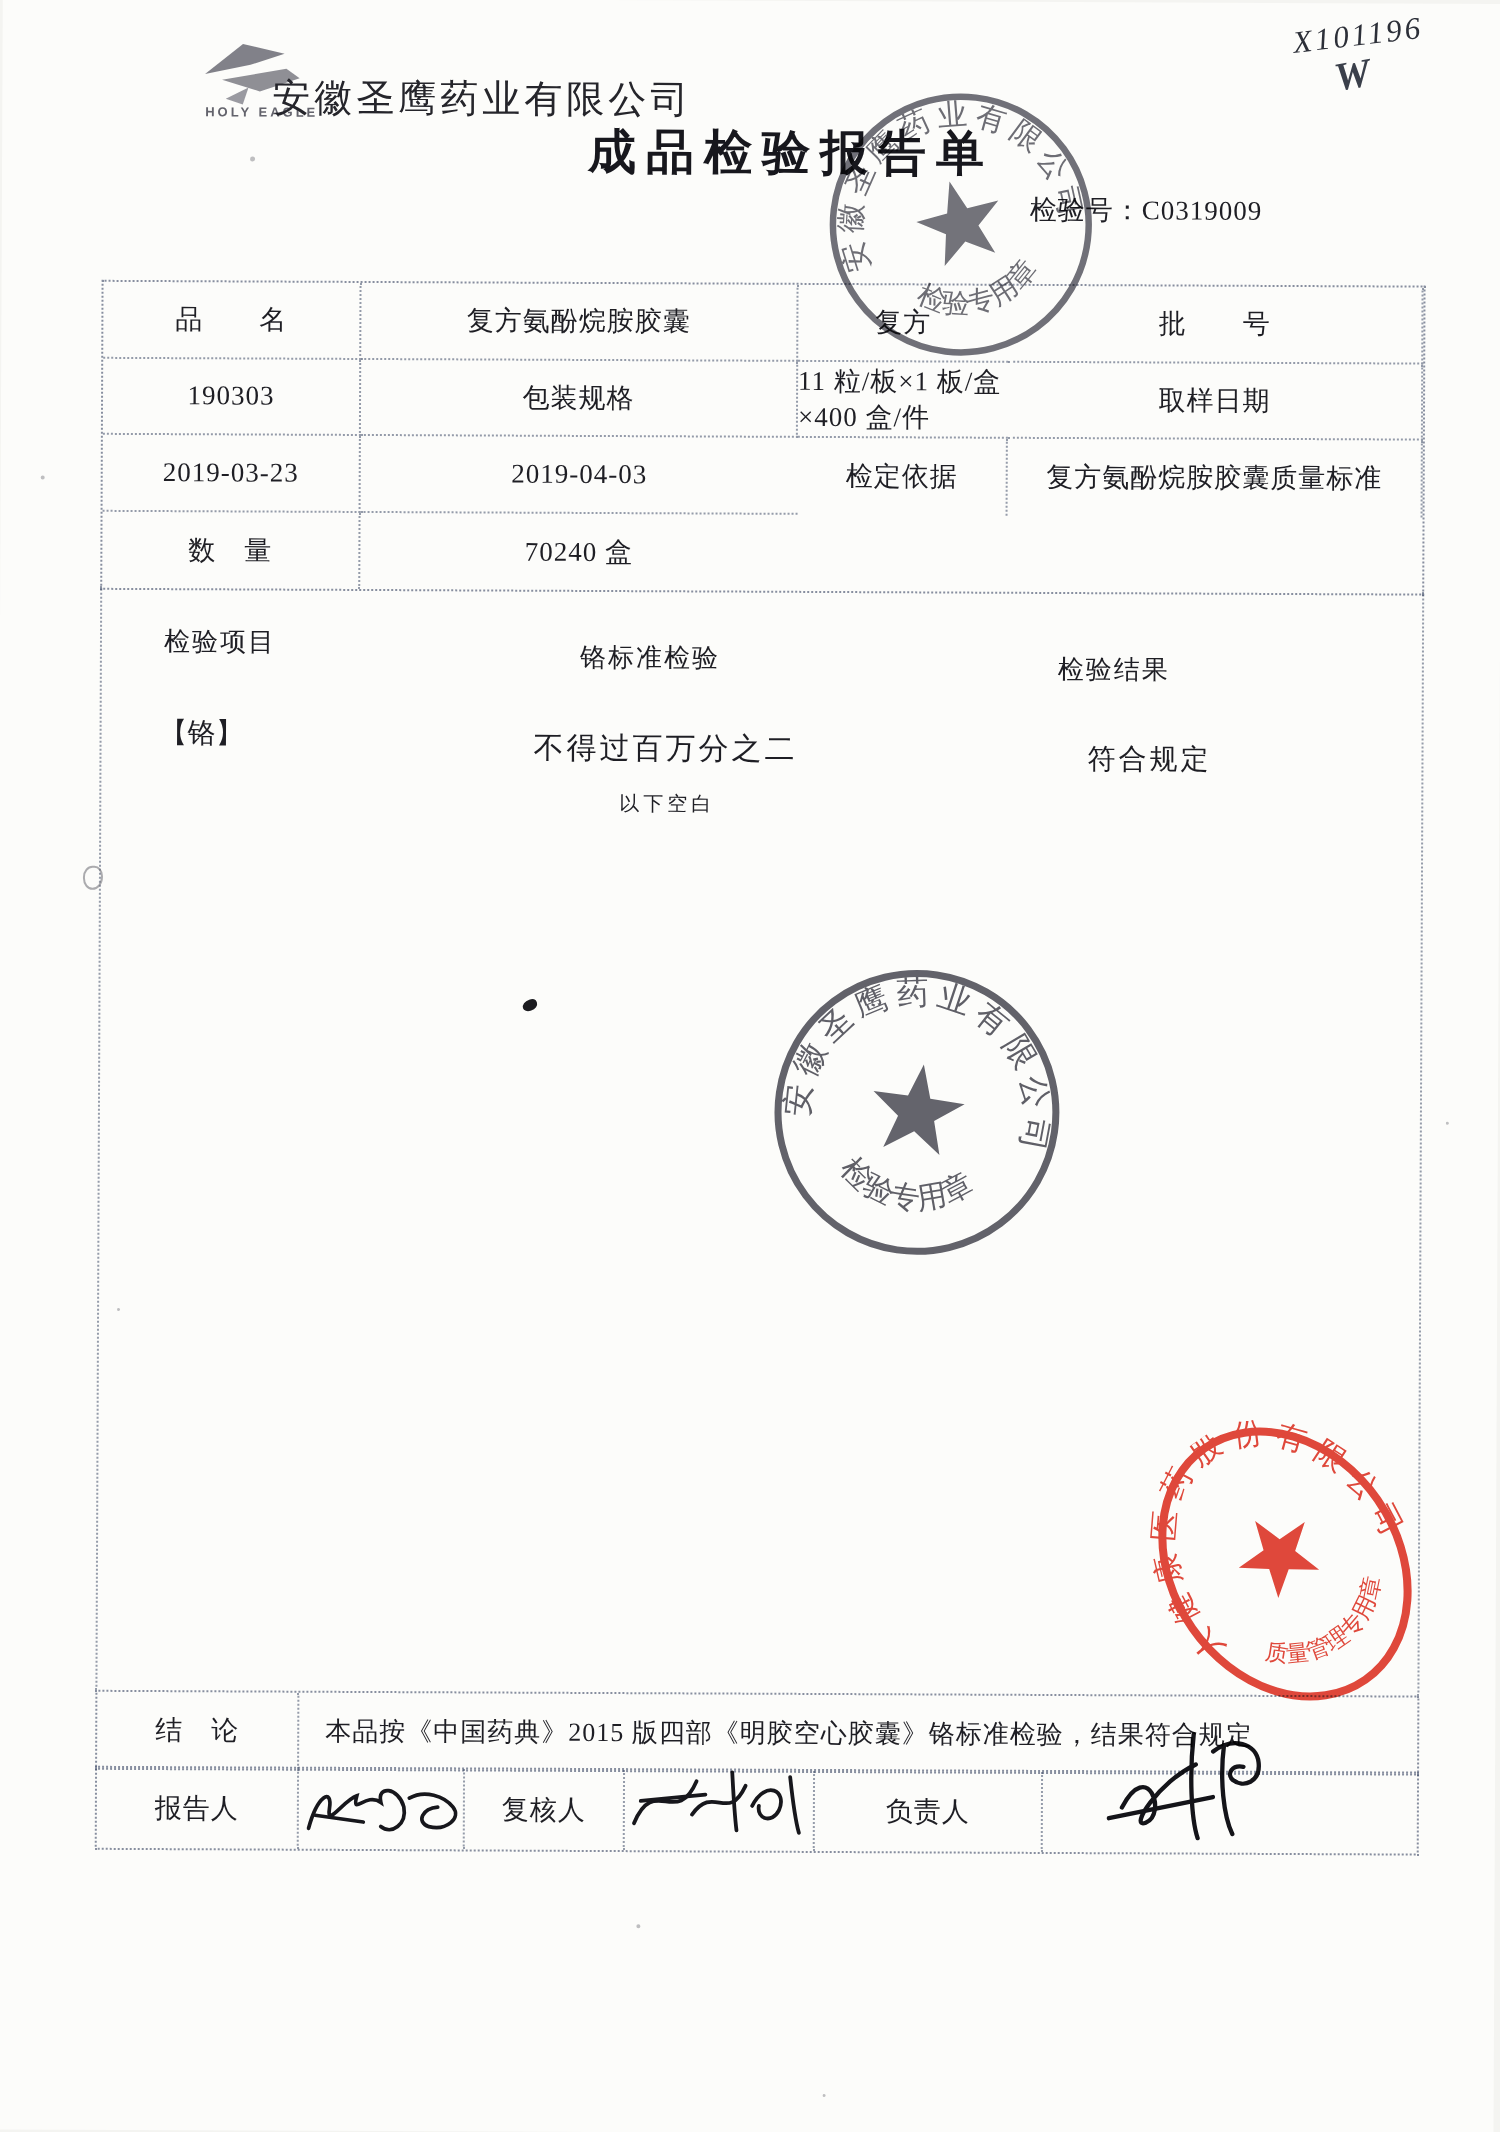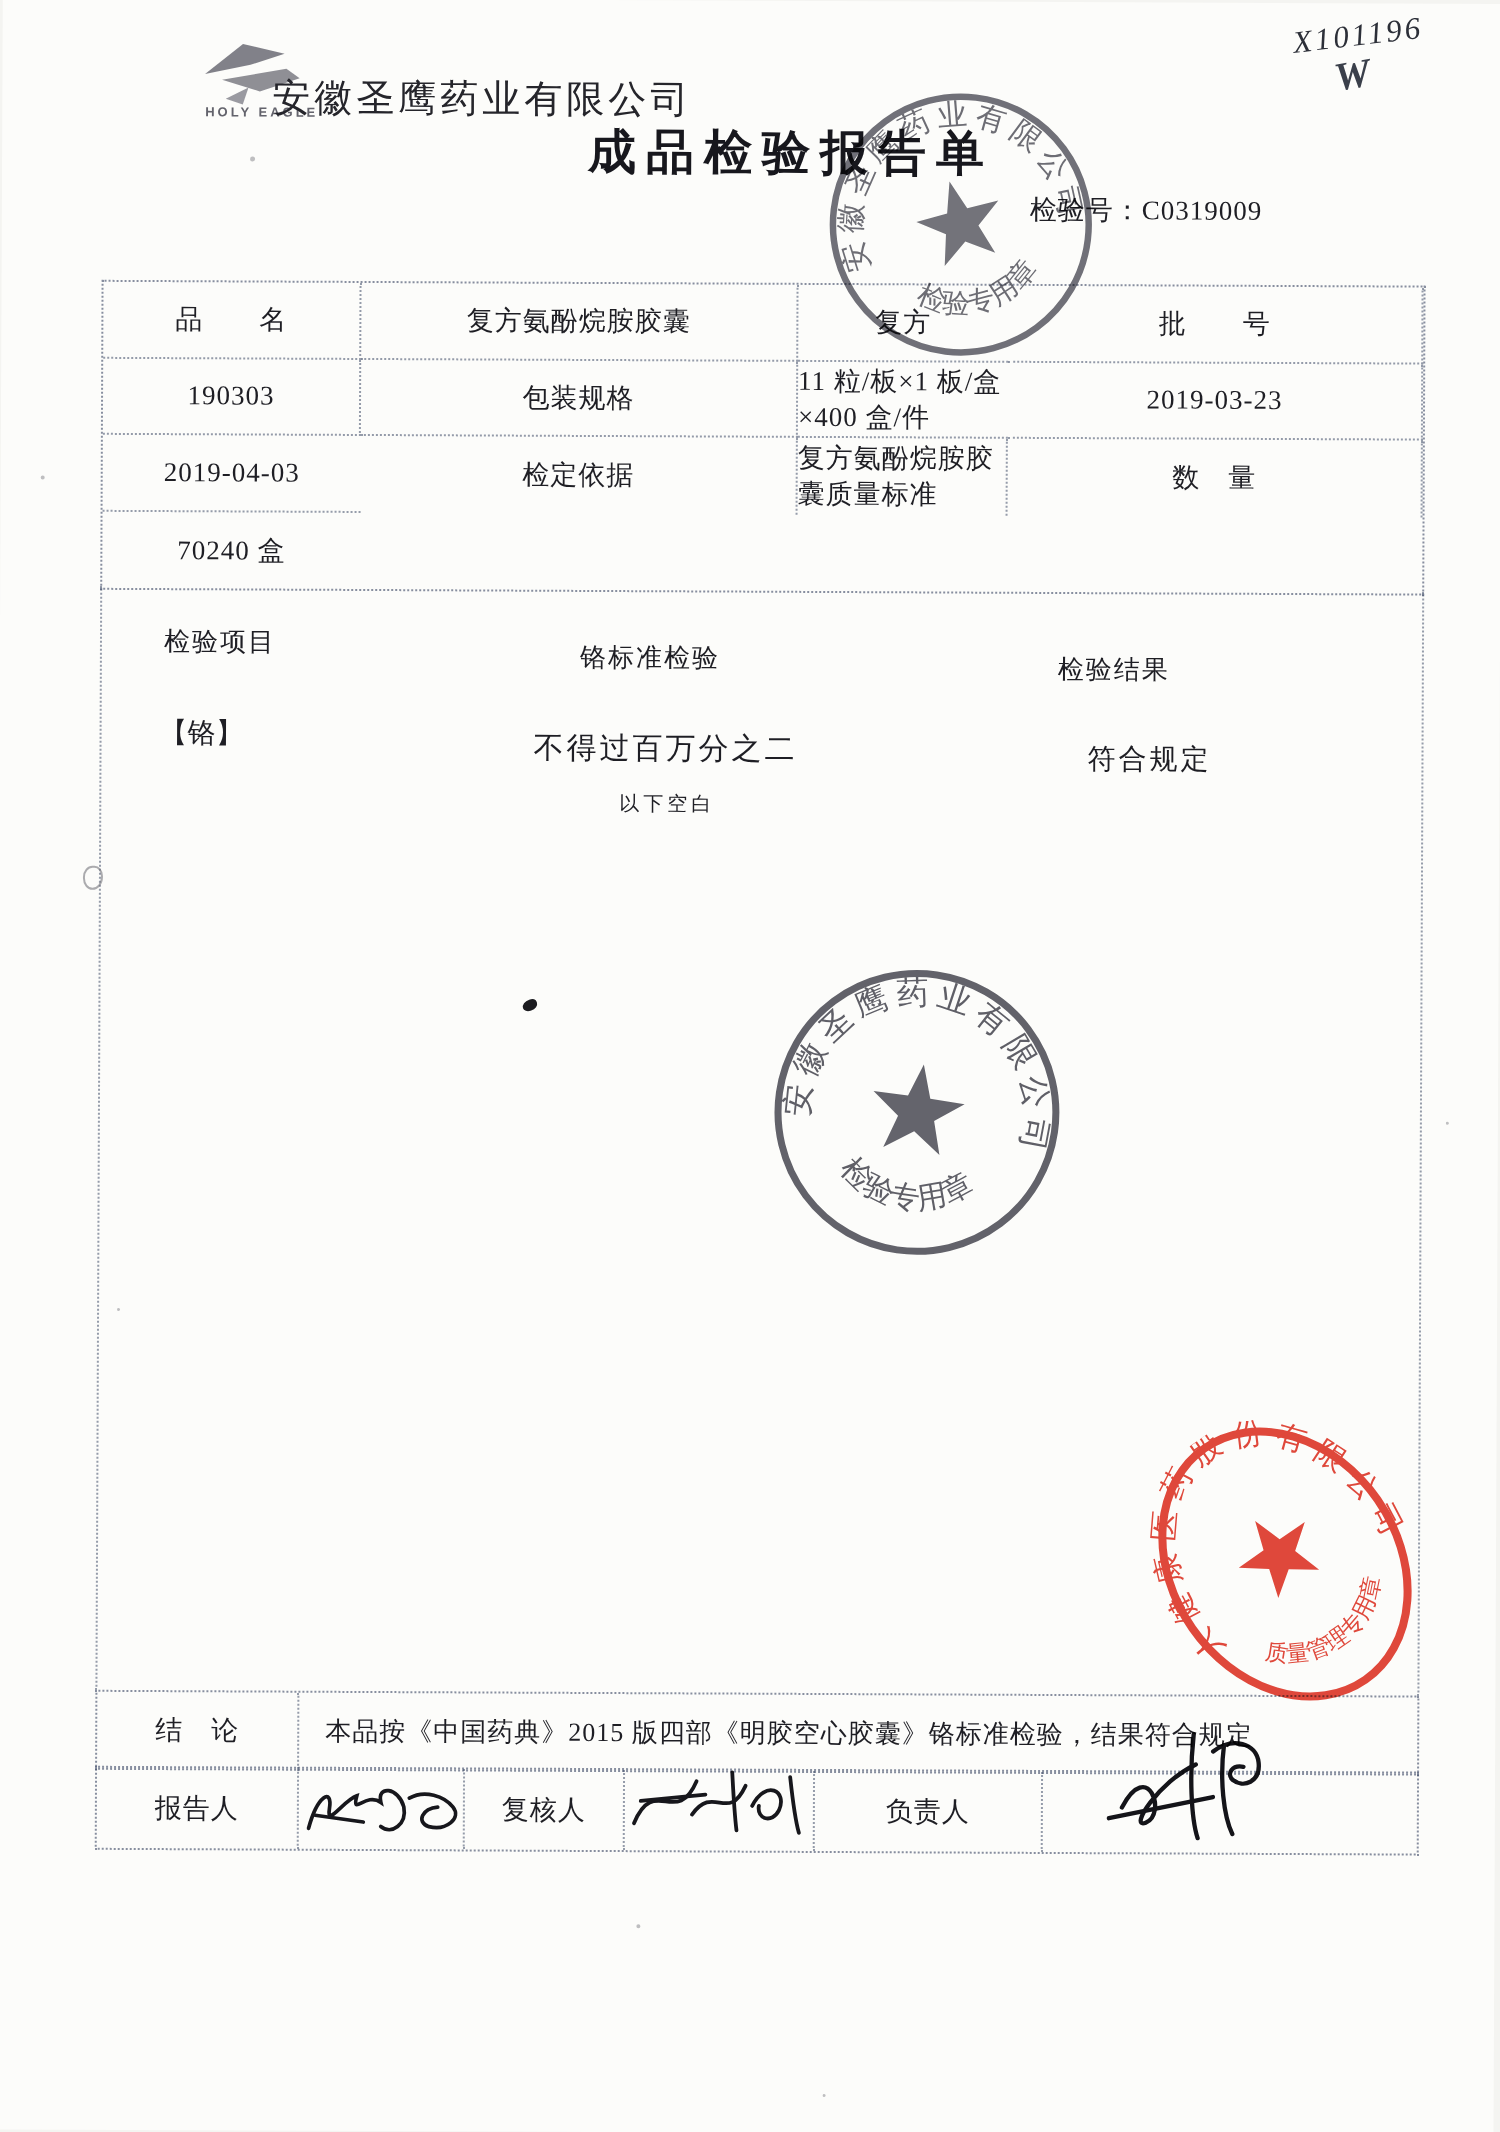--- a/index.html
+++ b/index.html
@@ -65,20 +65,21 @@
   <div class="abs grid-table" id="info-table">
     <div class="cell">品　　名</div>
     <div class="cell">复方氨酚烷胺胶囊</div>
     <div class="cell no-r">复方</div>
 
     <div class="cell">批　　号</div>
     <div class="cell">190303</div>
     <div class="cell">包装规格</div>
     <div class="cell no-r">11 粒/板×1 板/盒×400 盒/件</div>
 
+    <div class="cell">取样日期</div>
     <div class="cell">2019-03-23</div>
     <div class="cell no-r">2019-04-03</div>
 
     <div class="cell no-b">检定依据</div>
     <div class="cell no-b">复方氨酚烷胺胶囊质量标准</div>
     <div class="cell no-b">数　量</div>
     <div class="cell no-r no-b">70240 盒</div>
   </div>
 
   <div class="abs" id="mid-box">

